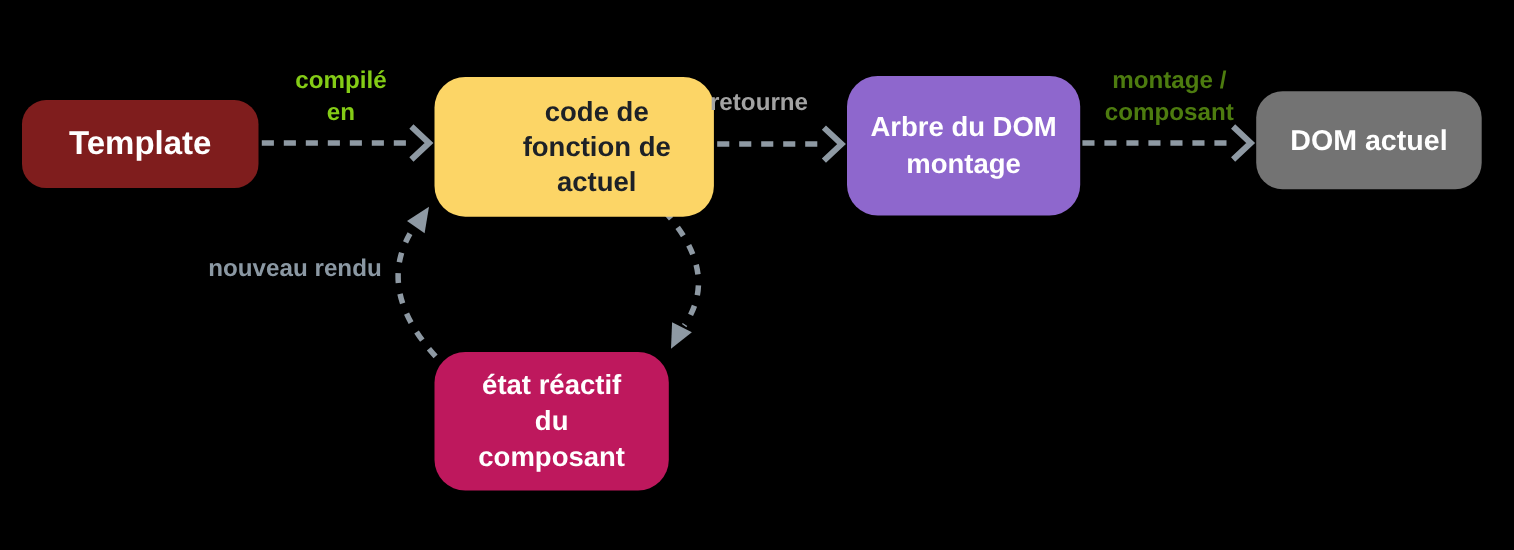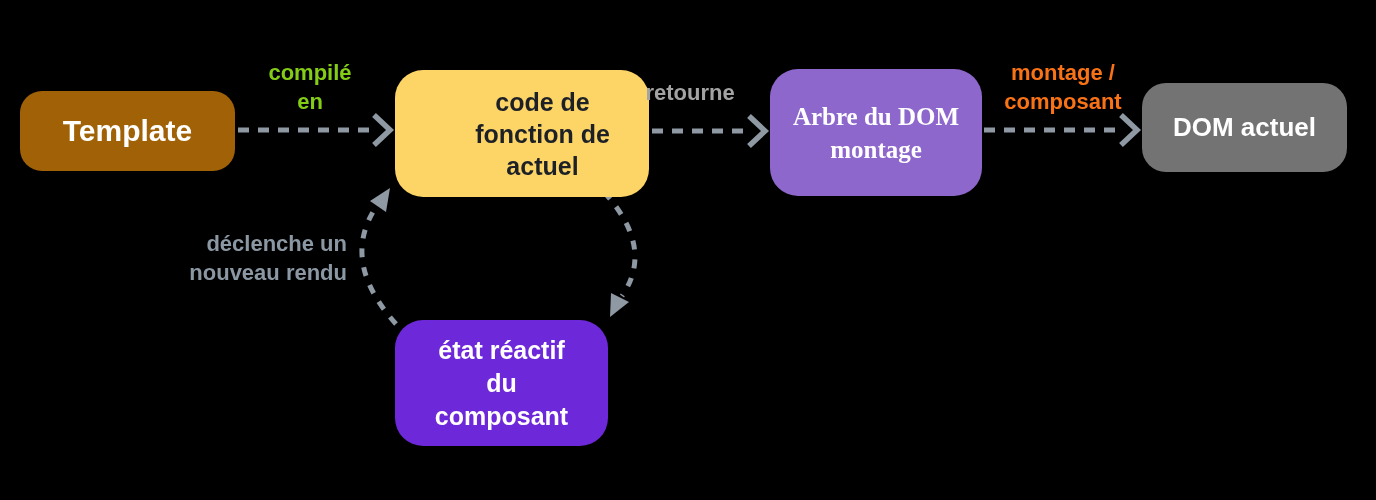--- a/index.html
+++ b/index.html
@@ -19,21 +19,21 @@
   .node {
     position: absolute;
     display: flex; flex-direction: column;
     align-items: center; justify-content: center;
     font-weight: bold; text-align: center;
   }
   .node .line { white-space: nowrap; }
 
   #node-template { left: 20px;   top: 91px;  width: 215px; height: 80px;  border-radius: 22px; font-size: 30px; }
   #node-render   { left: 395px;  top: 70px;  width: 213px; height: 127px; border-radius: 28px; font-size: 25px; line-height: 32px; }
-  #node-vdom     { left: 770px;  top: 69px;  width: 212px; height: 127px; border-radius: 28px; font-size: 25px; line-height: 33px; font-family: Liberation Serif, serif; }
+  #node-vdom     { left: 770px;  top: 69px;  width: 212px; height: 127px; border-radius: 28px; font-size: 25px; line-height: 33px; }
   #node-dom      { left: 1142px; top: 83px;  width: 205px; height: 89px;  border-radius: 24px; font-size: 26px; }
   #node-state    { left: 395px;  top: 320px; width: 213px; height: 126px; border-radius: 28px; font-size: 25px; line-height: 33px; }
 
   .edge-label {
     position: absolute;
     font-weight: bold;
     font-size: 22px; line-height: 29px;
   }
   .edge-label div { white-space: nowrap; }
   #label-compile   { left: 250px;  top: 58px;  width: 120px; text-align: center; }
@@ -61,58 +61,57 @@
 
       <path class="dash-arc" d="M 604 192 Q 655 248 622 296"></path>
       <path class="dash-arc" d="M 396 324 Q 340 262 376 207"></path>
     </g>
     <g fill="#8e99a3">
       <polygon class="head" points="610,317 611,293 629,302"></polygon>
       <polygon class="head" points="390,188 386,212 370,201"></polygon>
     </g>
   </svg>
 
-  <div class="node" id="node-template" style="background-color: #a16207; color: rgb(255, 255, 255);">
+  <div class="node" id="node-template" style="background-color: #7f1d1d; color: rgb(255, 255, 255);">
     <div class="line">Template</div>
   </div>
 
   <div class="node" id="node-render" style="background-color: rgb(252, 213, 102); color: rgb(29, 33, 39); padding-left: 41px;">
     <div class="line">code de</div>
     <div class="line">fonction de</div>
     <div class="line">actuel</div>
   </div>
 
   <div class="node" id="node-vdom" style="background-color: rgb(142, 103, 205); color: rgb(255, 255, 255);">
     <div class="line">Arbre du DOM</div>
     <div class="line">montage</div>
   </div>
 
   <div class="node" id="node-dom" style="background-color: #737373; color: rgb(255, 255, 255);">
     <div class="line">DOM actuel</div>
   </div>
 
-  <div class="node" id="node-state" style="background-color: #6d28d9; color: rgb(255, 255, 255);">
+  <div class="node" id="node-state" style="background-color: #be185d; color: rgb(255, 255, 255);">
     <div class="line">état réactif</div>
     <div class="line">du</div>
     <div class="line">composant</div>
   </div>
 
   <div class="edge-label" id="label-compile" style="color: #84cc16;">
     <div>compilé</div>
     <div>en</div>
   </div>
 
   <div class="edge-label" id="label-retourne" style="color: #a3a3a3;">
     <div>retourne</div>
   </div>
 
-  <div class="edge-label" id="label-montage" style="color: #f97316;">
+  <div class="edge-label" id="label-montage" style="color: #4d7c0f;">
     <div>montage /</div>
     <div>composant</div>
   </div>
 
 
   <div class="edge-label" id="label-declenche" style="color: rgb(139, 152, 163);">
-    <div>déclenche un</div>
     <div>nouveau rendu</div>
   </div>
 
 </div>
 
 </body></html>

